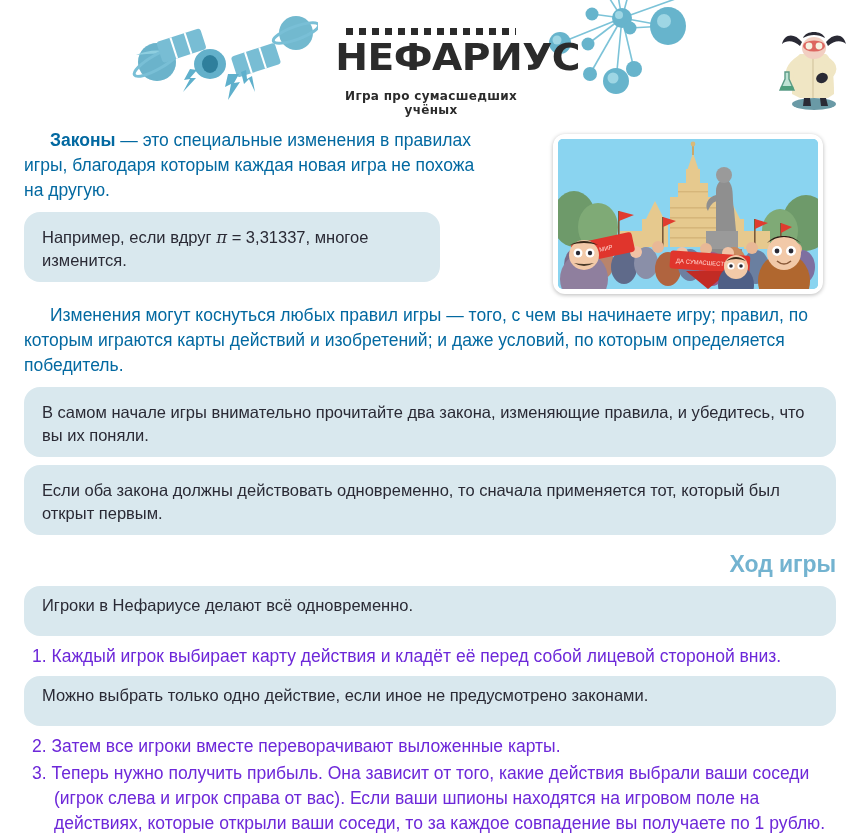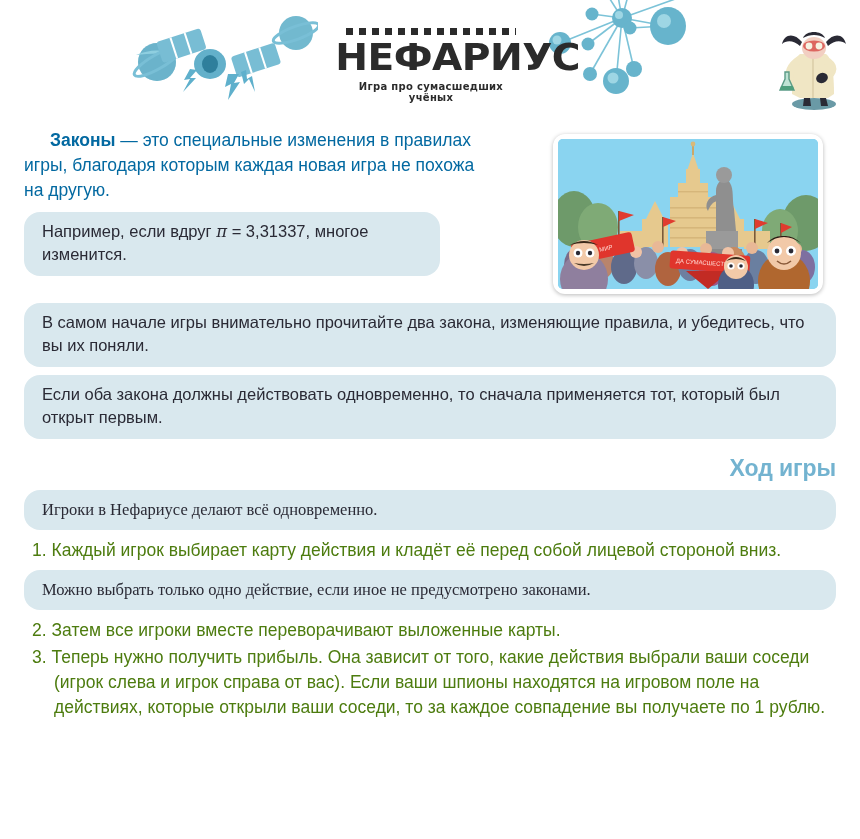--- a/index.html
+++ b/index.html
@@ -53,24 +53,24 @@
     line-height: 40px;
     color: #2b2b2b;
     position: relative;
     display: block;
     transform: scaleX(1.03);
   }
   .logo-tagline {
     display: block;
     font-family: "DejaVu Sans", sans-serif;
     font-weight: 700;
-    font-size: 10px;
+    font-size: 12px;
     letter-spacing: 0.3px;
     color: #2b2b2b;
-    margin-top: 4px;
+    margin-top: 12px;
   }
 
   
   .content {
     position: relative;
     padding: 0 24px;
     width: 812px;
   }
 
   h2.section-title {
@@ -90,47 +90,47 @@
     line-height: 25px;
     margin: 0 0 9px 0;
     text-indent: 26px;
     color: #0369a1;
   }
   p.para b { font-weight: 700; }
 
   .callout {
     background: #d9e8ee;
     border-radius: 16px;
-    padding: 8px 18px 10px 18px;
+    padding: 14px 18px 10px 18px;
     font-size: 16.5px;
     line-height: 23px;
     margin: 0 0 8px 0;
     color: #2a2a35;
   }
   .callout.narrow { width: 380px; }
-  .callout.one-line { padding: 8px 18px 9px 18px; font-family: Liberation Serif, serif; }
+  .callout.one-line { padding: 8px 18px 19px 18px; }
 
   .callout .italic-pi {
     font-style: italic;
     font-family: "DejaVu Serif", serif;
   }
 
   ol.steps {
     margin: 0 0 7px 0;
     padding: 0;
     list-style: none;
     counter-reset: stepnum;
   }
   ol.steps li {
     font-size: 17.5px;
     line-height: 25px;
     padding-left: 30px;
     text-indent: -22px;
     margin-bottom: 2px;
-    color: #4d7c0f;
+    color: #6d28d9;
   }
   ol.steps li::before {
     counter-increment: stepnum;
     content: counter(stepnum) ". ";
   }
   ol.steps.start2 { counter-reset: stepnum 1; }
 
   
   .illus-card {
     position: absolute;
@@ -401,20 +401,21 @@
         </svg>
       </div>
     </div>
 
 
     <p class="para text-col"><b>Законы</b><span> — это специальные изменения в правилах игры, благодаря которым каждая новая игра не похожа на другую.</span></p>
 
     <div class="callout narrow"><span>Например, если вдруг </span><span class="italic-pi">π</span><span> = 3,31337, многое изменится.</span></div>
   </div>
 
+  <p class="para">Изменения могут коснуться любых правил игры — того, с чем вы начинаете игру; правил, по которым играются карты действий и изобретений; и даже условий, по которым определяется победитель.</p>
 
   <div class="callout">В самом начале игры внимательно прочитайте два закона, изменяющие правила, и убедитесь, что вы их поняли.</div>
 
   <div class="callout">Если оба закона должны действовать одновременно, то сначала применяется тот, который был открыт первым.</div>
 
   <h2 class="section-title second">Ход игры</h2>
 
   <div class="callout one-line">Игроки в Нефариусе делают всё одновременно.</div>
 
   <ol class="steps">

